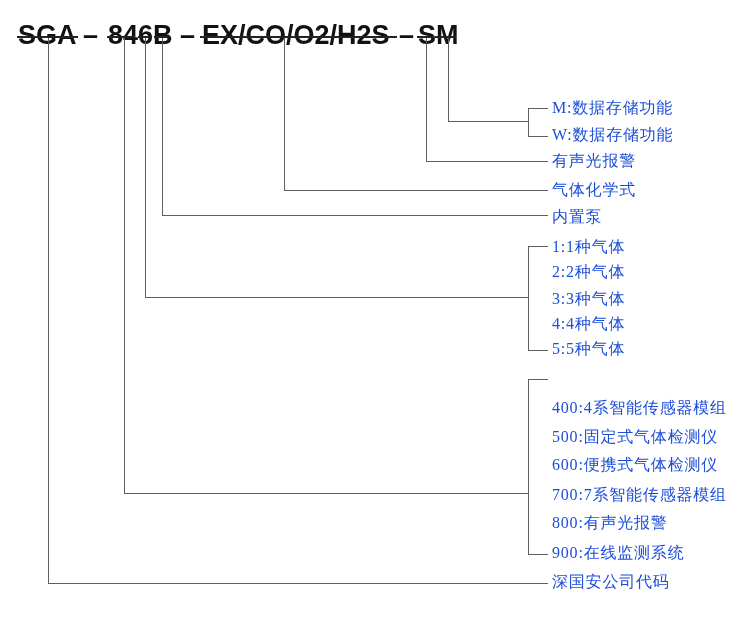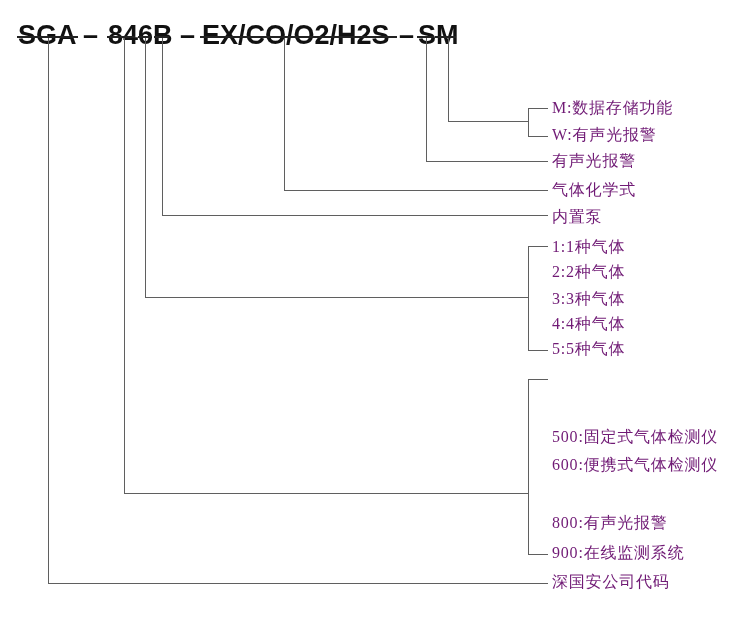--- a/index.html
+++ b/index.html
@@ -44,21 +44,21 @@
   }
   
   .lbl{
     position:absolute;
     left:552px;
     height:20px;
     line-height:20px;
     font-family:"Liberation Serif","DejaVu Serif",serif;
     font-size:16px;
     letter-spacing:0.8px;
-    color:#701a75;
+    color:#1d4ed8;
     white-space:nowrap;
   }
 </style>
 </head>
 <body>
 
 <div class="canvas">
 
   <span class="tseg" style="left:18px">SGA</span>
   <span class="tseg" style="left:83px">–</span>
@@ -82,31 +82,33 @@
   <div class="elbow" style="left:162px;top:38px;width:385px;height:177px"></div>
   <div class="elbow" style="left:284px;top:38px;width:263px;height:152px"></div>
   <div class="elbow" style="left:426px;top:38px;width:121px;height:123px"></div>
   <div class="elbow" style="left:448px;top:38px;width:80px;height:83px"></div>
 
   <div class="bracket" style="left:528px;top:108px;width:19px;height:27px"></div>
   <div class="bracket" style="left:528px;top:246px;width:19px;height:103px"></div>
   <div class="bracket" style="left:528px;top:379px;width:19px;height:174px"></div>
 
   <div class="lbl" style="top:98px">M:数据存储功能</div>
-  <div class="lbl" style="top:125px">W:有声光报警</div>
+  <div class="lbl" style="top:125px">W:数据存储功能</div>
   <div class="lbl" style="top:151px">有声光报警</div>
   <div class="lbl" style="top:180px">气体化学式</div>
   <div class="lbl" style="top:207px">内置泵</div>
 
   <div class="lbl" style="top:237px">1:1种气体</div>
   <div class="lbl" style="top:262px">2:2种气体</div>
   <div class="lbl" style="top:289px">3:3种气体</div>
   <div class="lbl" style="top:314px">4:4种气体</div>
   <div class="lbl" style="top:339px">5:5种气体</div>
 
+  <div class="lbl" style="top:398px">400:4系智能传感器模组</div>
   <div class="lbl" style="top:427px">500:固定式气体检测仪</div>
   <div class="lbl" style="top:455px">600:便携式气体检测仪</div>
+  <div class="lbl" style="top:485px">700:7系智能传感器模组</div>
   <div class="lbl" style="top:513px">800:有声光报警</div>
   <div class="lbl" style="top:543px">900:在线监测系统</div>
 
   <div class="lbl" style="top:572px">深国安公司代码</div>
 
 </div>
 
 </body></html>

